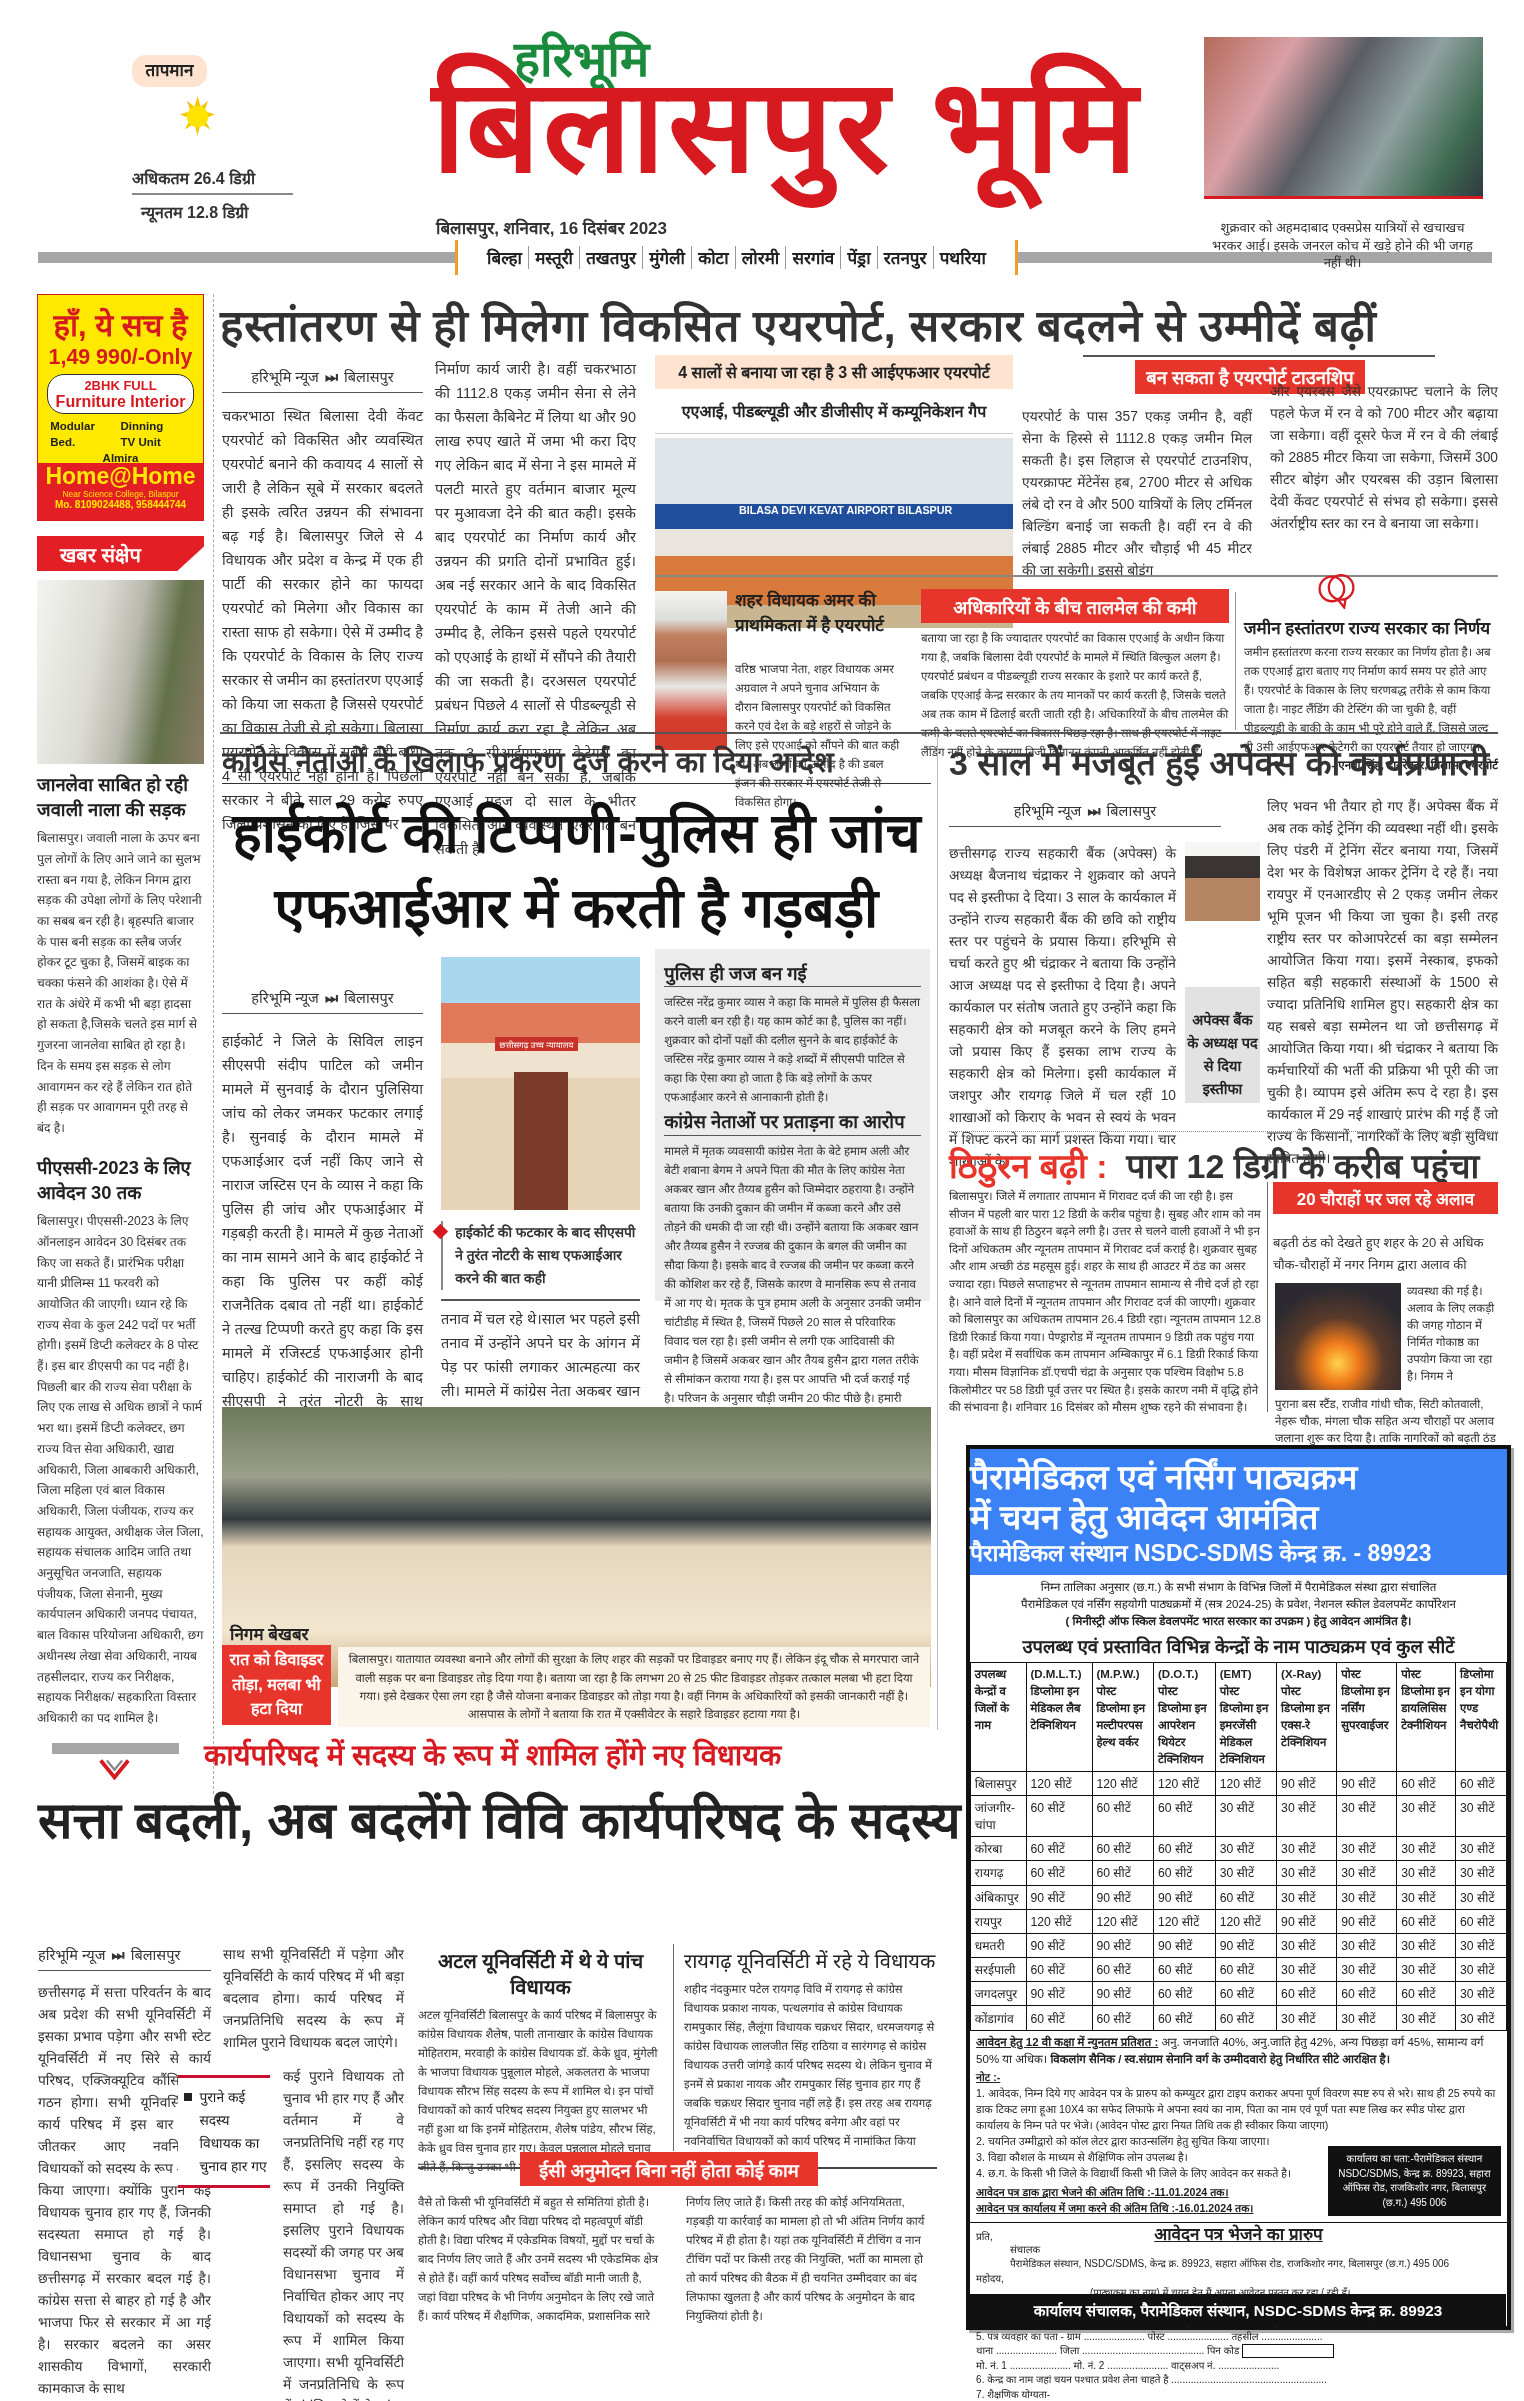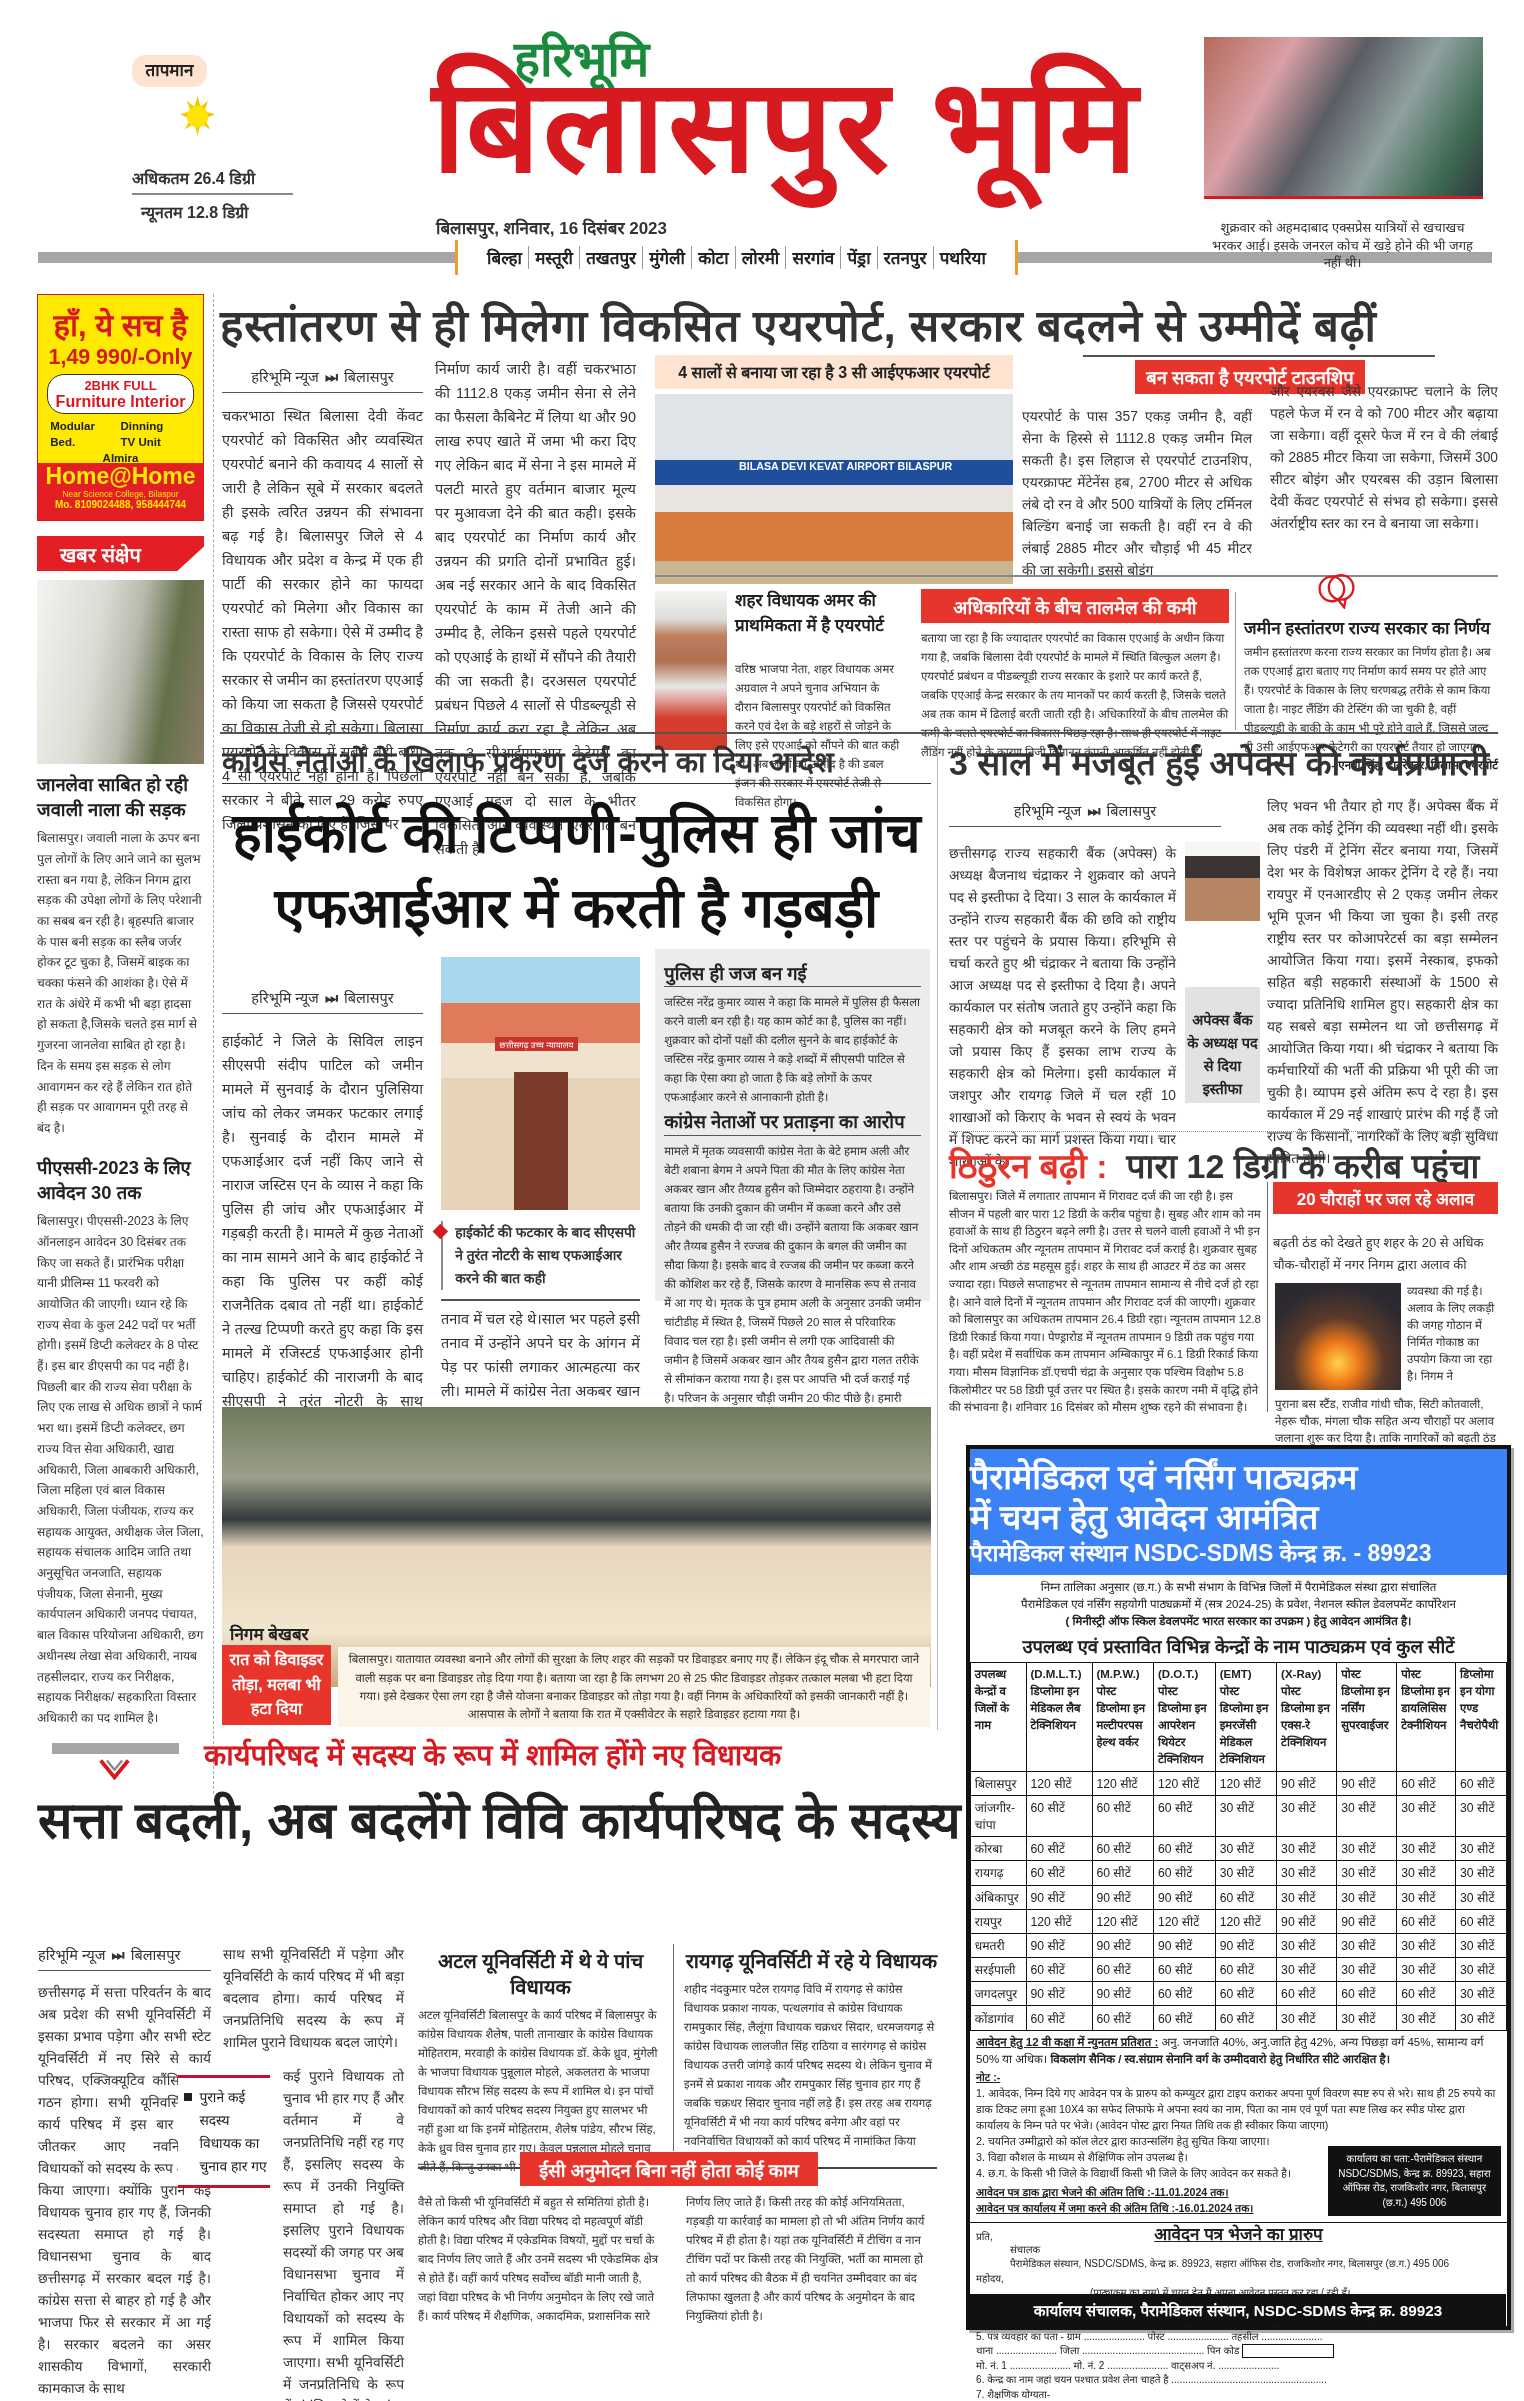--- a/index.html
+++ b/index.html
@@ -92,20 +92,21 @@
 <div class="abs" style="left:220px;top:295px;width:1278px;font-size:44px;font-weight:bold;color:#333;line-height:61px;letter-spacing:0.8px">हस्तांतरण से ही मिलेगा विकसित एयरपोर्ट, सरकार बदलने से उम्मीदें बढ़ीं</div>
 
 <div class="abs" style="left:222px;top:366px;width:201px">
   <div class="byline"><span>हरिभूमि न्यूज</span><span class="arr">⏭</span><span>बिलासपुर</span></div>
 </div>
 <div class="abs body-text" style="left:222px;top:404px;width:201px">चकरभाठा स्थित बिलासा देवी केंवट एयरपोर्ट को विकसित और व्यवस्थित एयरपोर्ट बनाने की कवायद 4 सालों से जारी है लेकिन सूबे में सरकार बदलते ही इसके त्वरित उन्नयन की संभावना बढ़ गई है। बिलासपुर जिले से 4 विधायक और प्रदेश व केन्द्र में एक ही पार्टी की सरकार होने का फायदा एयरपोर्ट को मिलेगा और विकास का रास्ता साफ हो सकेगा। ऐसे में उम्मीद है कि एयरपोर्ट के विकास के लिए राज्य सरकार से जमीन का हस्तांतरण एएआई को किया जा सकता है जिससे एयरपोर्ट का विकास तेजी से हो सकेगा। बिलासा एयरपोर्ट के विकास में सबसे बड़ी बाधा 4 सी एयरपोर्ट नहीं होना है। पिछली सरकार ने बीते साल 29 करोड़ रुपए जिला प्रशासन को दिए हैं, जिस पर</div>
 <div class="abs body-text" style="left:435px;top:357px;width:201px">निर्माण कार्य जारी है। वहीं चकरभाठा की 1112.8 एकड़ जमीन सेना से लेने का फैसला कैबिनेट में लिया था और 90 लाख रुपए खाते में जमा भी करा दिए गए लेकिन बाद में सेना ने इस मामले में पलटी मारते हुए वर्तमान बाजार मूल्य पर मुआवजा देने की बात कही। इसके बाद एयरपोर्ट का निर्माण कार्य और उन्नयन की प्रगति दोनों प्रभावित हुई। अब नई सरकार आने के बाद विकसित एयरपोर्ट के काम में तेजी आने की उम्मीद है, लेकिन इससे पहले एयरपोर्ट को एएआई के हाथों में सौंपने की तैयारी की जा सकती है। दरअसल एयरपोर्ट प्रबंधन पिछले 4 सालों से पीडब्ल्यूडी से निर्माण कार्य करा रहा है लेकिन अब तक 3 सीआईएफआर केटेगरी का एयरपोर्ट नहीं बन सका है, जबकि एएआई महज दो साल के भीतर विकसित और व्यवस्थित एयरपोर्ट बन सकती है।</div>
 
 <div class="abs" style="left:655px;top:355px;width:358px;height:553px">
   <div style="background:#fde3d0;padding:6.1px 3.1px;font-size:16px;font-weight:bold;text-align:center">4 सालों से बनाया जा रहा है 3 सी आईएफआर एयरपोर्ट</div>
+  <div style="padding:10.7px 3.1px;font-size:16px;font-weight:bold;text-align:center;border-bottom:0.8px solid #ccc">एएआई, पीडब्ल्यूडी और डीजीसीए में कम्यूनिकेशन गैप</div>
   <div class="photo" style="margin-top:4.6px;height:190px;background:linear-gradient(180deg,#dfe4e8 0,#dfe4e8 35%,#1f4f9c 35%,#1f4f9c 48%,#e9e5de 48%,#e9e5de 62%,#d77a3b 62%,#d77a3b 88%,#c9b58f 88%);position:relative">
     <span style="position:absolute;left:84px;top:66px;color:#fff;font-size:10.7px;font-weight:bold">BILASA DEVI KEVAT AIRPORT BILASPUR</span>
   </div>
 </div>
 
 <div class="abs" style="left:1022px;top:355px;width:476px">
   <div class="rule" style="width:352px;margin-left:61px;background:#555"></div>
   <div style="margin:3.1px 0 0 113px;width:230px;background:#e8352b;color:#fff;font-size:18.4px;font-weight:bold;text-align:center;padding:4.6px 0">बन सकता है एयरपोर्ट टाउनशिप</div>
 </div>
 <div class="abs body-text" style="left:1022px;top:406px;width:230px;font-size:13.8px;line-height:22px">एयरपोर्ट के पास 357 एकड़ जमीन है, वहीं सेना के हिस्से से 1112.8 एकड़ जमीन मिल सकती है। इस लिहाज से एयरपोर्ट टाउनशिप, एयरक्राफ्ट मेंटेनेंस हब, 2700 मीटर से अधिक लंबे दो रन वे और 500 यात्रियों के लिए टर्मिनल बिल्डिंग बनाई जा सकती है। वहीं रन वे की लंबाई 2885 मीटर और चौड़ाई भी 45 मीटर की जा सकेगी। इससे बोइंग</div>
@@ -394,20 +395,20 @@
   <span>पुराने कई सदस्य विधायक का चुनाव हार गए</span>
 </div>
 <div class="abs body-text" style="left:283px;top:2066px;width:121px;font-size:13.8px;line-height:22px">कई पुराने विधायक तो चुनाव भी हार गए हैं और वर्तमान में वे जनप्रतिनिधि नहीं रह गए हैं, इसलिए सदस्य के रूप में उनकी नियुक्ति समाप्त हो गई है। इसलिए पुराने विधायक सदस्यों की जगह पर अब विधानसभा चुनाव में निर्वाचित होकर आए नए विधायकों को सदस्य के रूप में शामिल किया जाएगा। सभी यूनिवर्सिटी में जनप्रतिनिधि के रूप में संबंधित क्षेत्रों के पांच-पांच विधायकों को शासन की ओर से सदस्य नियुक्त किया जाता है।</div>
 
 <div class="abs" style="left:418px;top:1948px;width:245px">
   <div style="font-size:20px;font-weight:bold;text-align:center;line-height:26px">अटल यूनिवर्सिटी में थे ये पांच विधायक</div>
   <div class="small-text" style="margin-top:6.1px;font-size:11.5px;line-height:19px">अटल यूनिवर्सिटी बिलासपुर के कार्य परिषद में बिलासपुर के कांग्रेस विधायक शैलेष, पाली तानाखार के कांग्रेस विधायक मोहितराम, मरवाही के कांग्रेस विधायक डॉ. केके ध्रुव, मुंगेली के भाजपा विधायक पुन्नूलाल मोहले, अकलतरा के भाजपा विधायक सौरभ सिंह सदस्य के रूप में शामिल थे। इन पांचों विधायकों को कार्य परिषद सदस्य नियुक्त हुए सालभर भी नहीं हुआ था कि इनमें मोहितराम, शैलेष पांडेय, सौरभ सिंह, केके ध्रुव विस चुनाव हार गए। केवल पुन्नूलाल मोहले चुनाव जीते हैं, किन्तु उनका भी नाम सदस्य के लिए फिर से आएगा।</div>
 </div>
 <div class="abs vrule" style="left:673px;top:1944px;height:207px;background:#666"></div>
 <div class="abs" style="left:684px;top:1948px;width:253px">
-  <div style="font-size:20px;font-weight:bold;text-align:right;line-height:26px">रायगढ़ यूनिवर्सिटी में रहे ये विधायक</div>
+  <div style="font-size:20px;font-weight:normal;text-align:left;line-height:26px">रायगढ़ यूनिवर्सिटी में रहे ये विधायक</div>
   <div class="small-text" style="margin-top:6.1px;font-size:11.5px;line-height:19px">शहीद नंदकुमार पटेल रायगढ़ विवि में रायगढ़ से कांग्रेस विधायक प्रकाश नायक, पत्थलगांव से कांग्रेस विधायक रामपुकार सिंह, लैलूंगा विधायक चक्रधर सिदार, धरमजयगढ़ से कांग्रेस विधायक लालजीत सिंह राठिया व सारंगगढ़ से कांग्रेस विधायक उत्तरी जांगड़े कार्य परिषद सदस्य थे। लेकिन चुनाव में इनमें से प्रकाश नायक और रामपुकार सिंह चुनाव हार गए हैं जबकि चक्रधर सिदार चुनाव नहीं लड़े हैं। इस तरह अब रायगढ़ यूनिवर्सिटी में भी नया कार्य परिषद बनेगा और वहां पर नवनिर्वाचित विधायकों को कार्य परिषद में नामांकित किया जाएगा।</div>
 </div>
 <div class="abs" style="left:418px;top:2167px;width:519px;height:1.5px;background:#444"></div>
 <div class="abs" style="left:520px;top:2152px;width:298px;background:#e8352b;color:#fff;font-size:18.4px;font-weight:bold;text-align:center;padding:4.6px 0">ईसी अनुमोदन बिना नहीं होता कोई काम</div>
 <div class="abs small-text" style="left:418px;top:2193px;width:243px;font-size:11.5px;line-height:19px">वैसे तो किसी भी यूनिवर्सिटी में बहुत से समितियां होती है। लेकिन कार्य परिषद और विद्या परिषद दो महत्वपूर्ण बॉडी होती है। विद्या परिषद में एकेडमिक विषयों, मुद्दों पर चर्चा के बाद निर्णय लिए जाते हैं और उनमें सदस्य भी एकेडमिक क्षेत्र से होते हैं। वहीं कार्य परिषद सर्वोच्च बॉडी मानी जाती है, जहां विद्या परिषद के भी निर्णय अनुमोदन के लिए रखे जाते हैं। कार्य परिषद में शैक्षणिक, अकादमिक, प्रशासनिक सारे</div>
 <div class="abs small-text" style="left:686px;top:2193px;width:243px;font-size:11.5px;line-height:19px">निर्णय लिए जाते हैं। किसी तरह की कोई अनियमितता, गड़बड़ी या कार्रवाई का मामला हो तो भी अंतिम निर्णय कार्य परिषद में ही होता है। यहां तक यूनिवर्सिटी में टीचिंग व नान टीचिंग पदों पर किसी तरह की नियुक्ति, भर्ती का मामला हो तो कार्य परिषद की बैठक में ही चयनित उम्मीदवार का बंद लिफाफा खुलता है और कार्य परिषद के अनुमोदन के बाद नियुक्तियां होती है।</div>
 
 
 </body></html>

